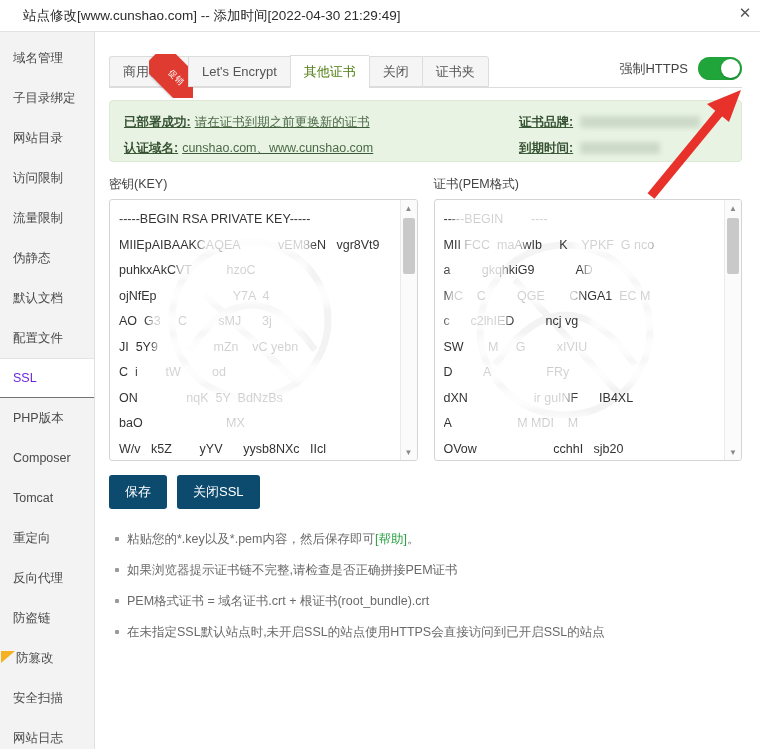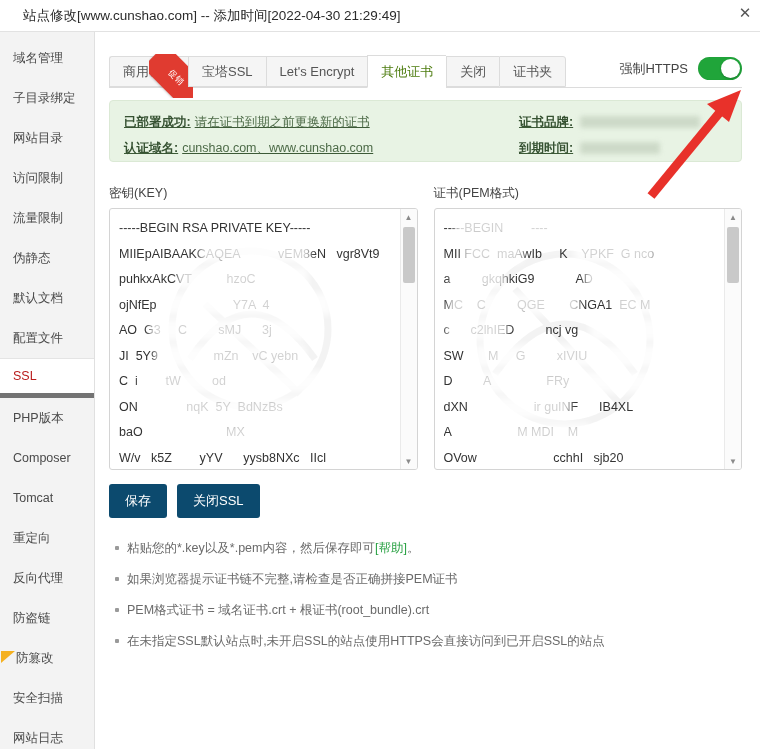--- a/index.html
+++ b/index.html
@@ -56,23 +56,23 @@
     align-items: center;
     padding-left: 13px;
     font-size: 12.5px;
     color: #4a4a4a;
     position: relative;
     cursor: pointer;
     white-space: nowrap;
   }
   .side-item.active {
     background: #ffffff;
-    color: #b91c1c;
+    color: #6d28d9;
     border-top: 1px solid #e4e4e4;
-    border-bottom: 5px solid #737373;
+    border-bottom: 1px solid #737373;
     margin-right: -1px;
   }
   .vip-badge {
     position: absolute;
     left: 1px; top: 13px;
     width: 0; height: 0;
     border-left: 7px solid #f5b120;
     border-right: 7px solid transparent;
     border-top: 6px solid #f5b120;
     border-bottom: 6px solid transparent;
@@ -207,21 +207,21 @@
   }
   .redacted.w1 { width: 120px; }
   .redacted.w2 { width: 80px; }
 
   
   .fields {
     display: flex;
     gap: 16px;
     margin-top: 14px;
   }
-  .field { flex: 1; min-width: 0; margin-top: 9px; }
+  .field { flex: 1; min-width: 0; }
   .field-label {
     font-size: 12.5px;
     color: #444;
     margin-bottom: 6px;
     display: block;
   }
   .ta-wrap {
     position: relative;
     height: 262px;
     border: 1px solid #d4d4d4;
@@ -383,21 +383,20 @@
       </div>
     </div>
 
   <div class="main">
 
     <div class="tabrow">
       <div class="tabs" id="tabs">
           <div class="tab"><span>商用证书</span><span class="ribbon">
               <span>促销</span>
             </span></div>
-          <div class="tab"><span>宝塔SSL</span></div>
           <div class="tab"><span>Let's Encrypt</span></div>
           <div class="tab active"><span>其他证书</span></div>
           <div class="tab"><span>关闭</span></div>
           <div class="tab"><span>证书夹</span></div>
         </div>
 
       <div class="https-box">
         <span class="https-label">强制HTTPS</span>
         <div class="toggle">
           <div class="knob"></div>

